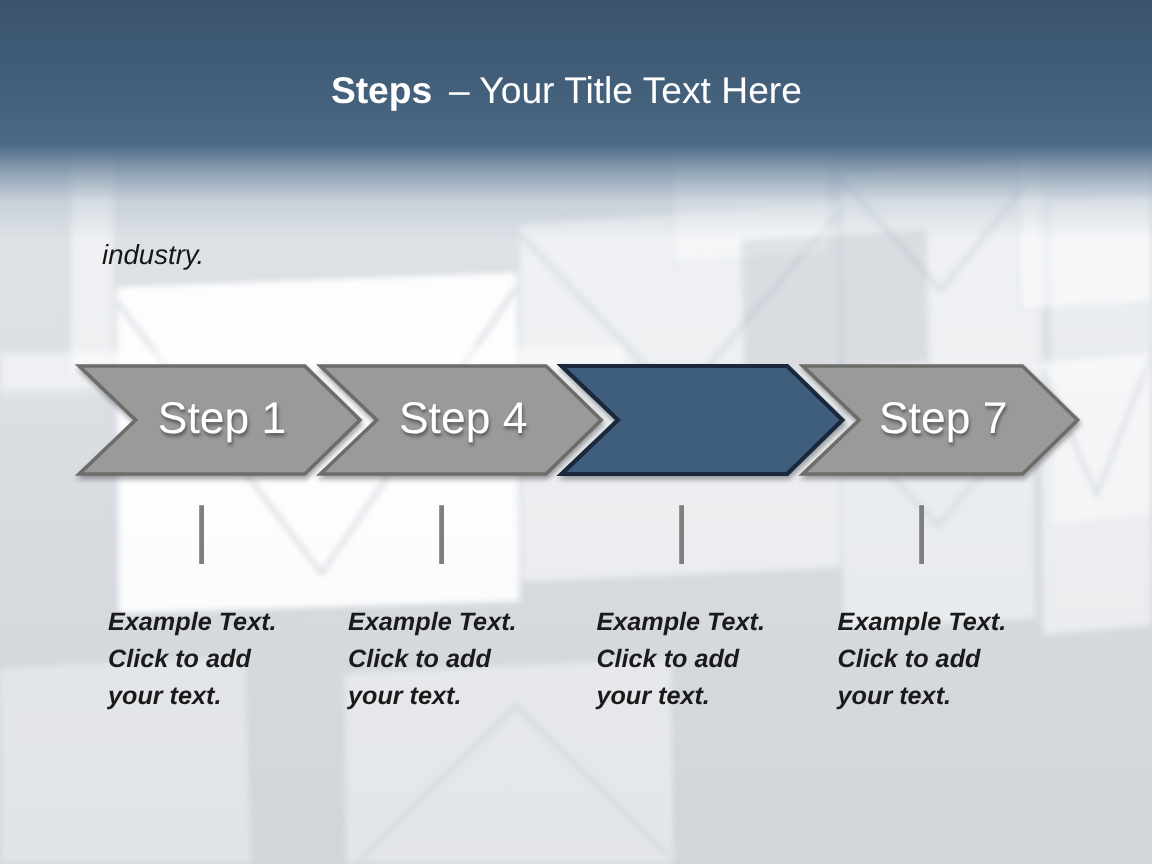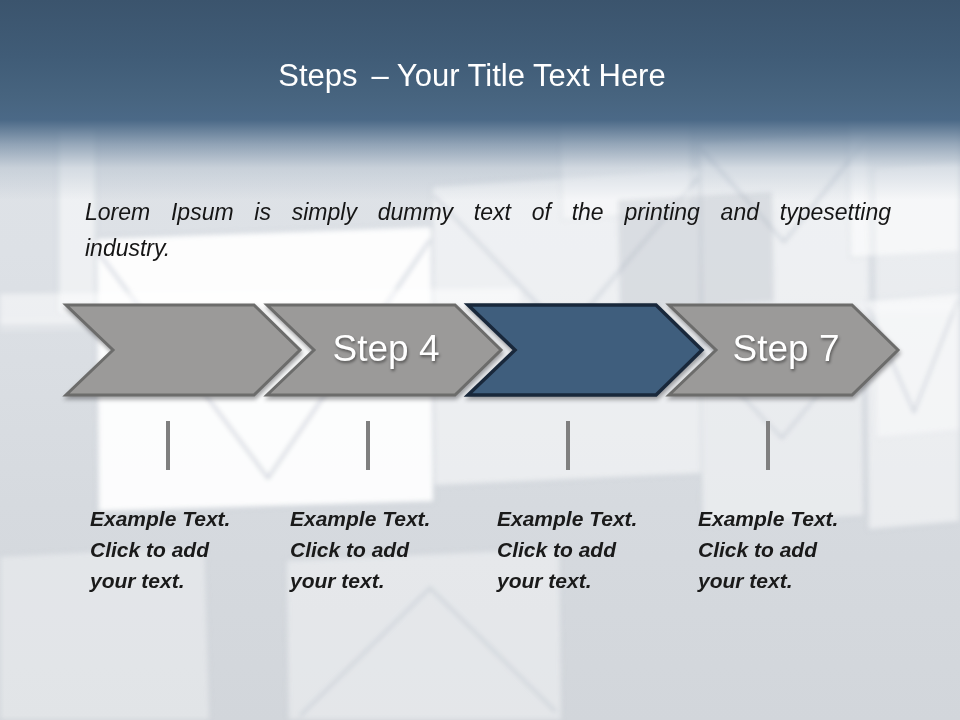--- a/index.html
+++ b/index.html
@@ -14,21 +14,21 @@
   .header-band{
     position:absolute;left:0;top:0;width:960px;height:200px;
     background:linear-gradient(180deg,
       #3b546d 0%,#405c77 28%,#47647f 48%,#4b6987 60%,
       rgba(102,128,155,.65) 72%,rgba(155,172,190,.32) 84%,rgba(205,213,222,0) 100%);
   }
   .slide-title{
     position:absolute;left:0;top:52px;width:944px;height:48px;
     text-align:center;color:#ffffff;font-size:31px;line-height:48px;white-space:pre;
   }
-  .slide-title .t-bold{font-weight:normal;margin-right:14px;}
+  .slide-title .t-bold{font-weight:bold;margin-right:14px;}
   .intro{
     position:absolute;left:85px;top:194px;width:806px;
     color:#161616;font-style:italic;font-size:23px;line-height:36px;margin:0;
   }
   .intro .l1{display:block;text-align:justify;text-align-last:justify;}
   .intro .l2{display:block;}
   .chevrons{position:absolute;left:0;top:300px;width:960px;height:104px;overflow:visible;}
   .chevrons polygon{filter:drop-shadow(1px 3px 2px rgba(50,50,55,.45));stroke-linejoin:miter;}
   .arrow-gray{fill:#9b9a99;stroke:#6c6c6b;stroke-width:3;}
   .arrow-active{fill:#3f5e7d;stroke:#19283b;stroke-width:3.5;}
@@ -73,31 +73,31 @@
       <polygon points="0,294 520,288 520,318 0,324" opacity="0.5" stroke="none"></polygon>
       <polygon points="0,320 960,300 960,312 0,332" opacity="0.2" stroke="none"></polygon>
     </g>
   </svg>
 
   <div class="header-band"></div>
 
   <div class="slide-title"><span class="t-bold">Steps</span><span class="t-rest">– Your Title Text Here</span></div>
 
   <p class="intro">
-    <span class="l1">Lorem Ipsum is simply dummy text of the printing and typesetting</span>
     <span class="l2">industry.</span>
   </p>
 
   <svg class="chevrons" viewBox="0 0 960 104">
     <polygon class="arrow-gray" points="66,5 254,5 300,50 254,95 66,95 113,50"></polygon>
     <polygon class="arrow-gray" points="267,5 455,5 501,50 455,95 267,95 314,50"></polygon>
     <polygon class="arrow-active" points="468,5 656,5 702,50 656,95 468,95 515,50"></polygon>
     <polygon class="arrow-gray" points="669,5 852,5 898,50 852,95 669,95 716,50"></polygon>
   </svg>
 
+  <div class="step-label" style="left:68px">Step 1</div>
   <div class="step-label" style="left:269px">Step 4</div>
   <div class="step-label" style="left:669px">Step 7</div>
 
   <div class="tick" style="left:166px"></div>
   <div class="tick" style="left:366px"></div>
   <div class="tick" style="left:566px"></div>
   <div class="tick" style="left:766px"></div>
 
   <div class="desc" style="left:90px">
     <span>Example Text.</span>

